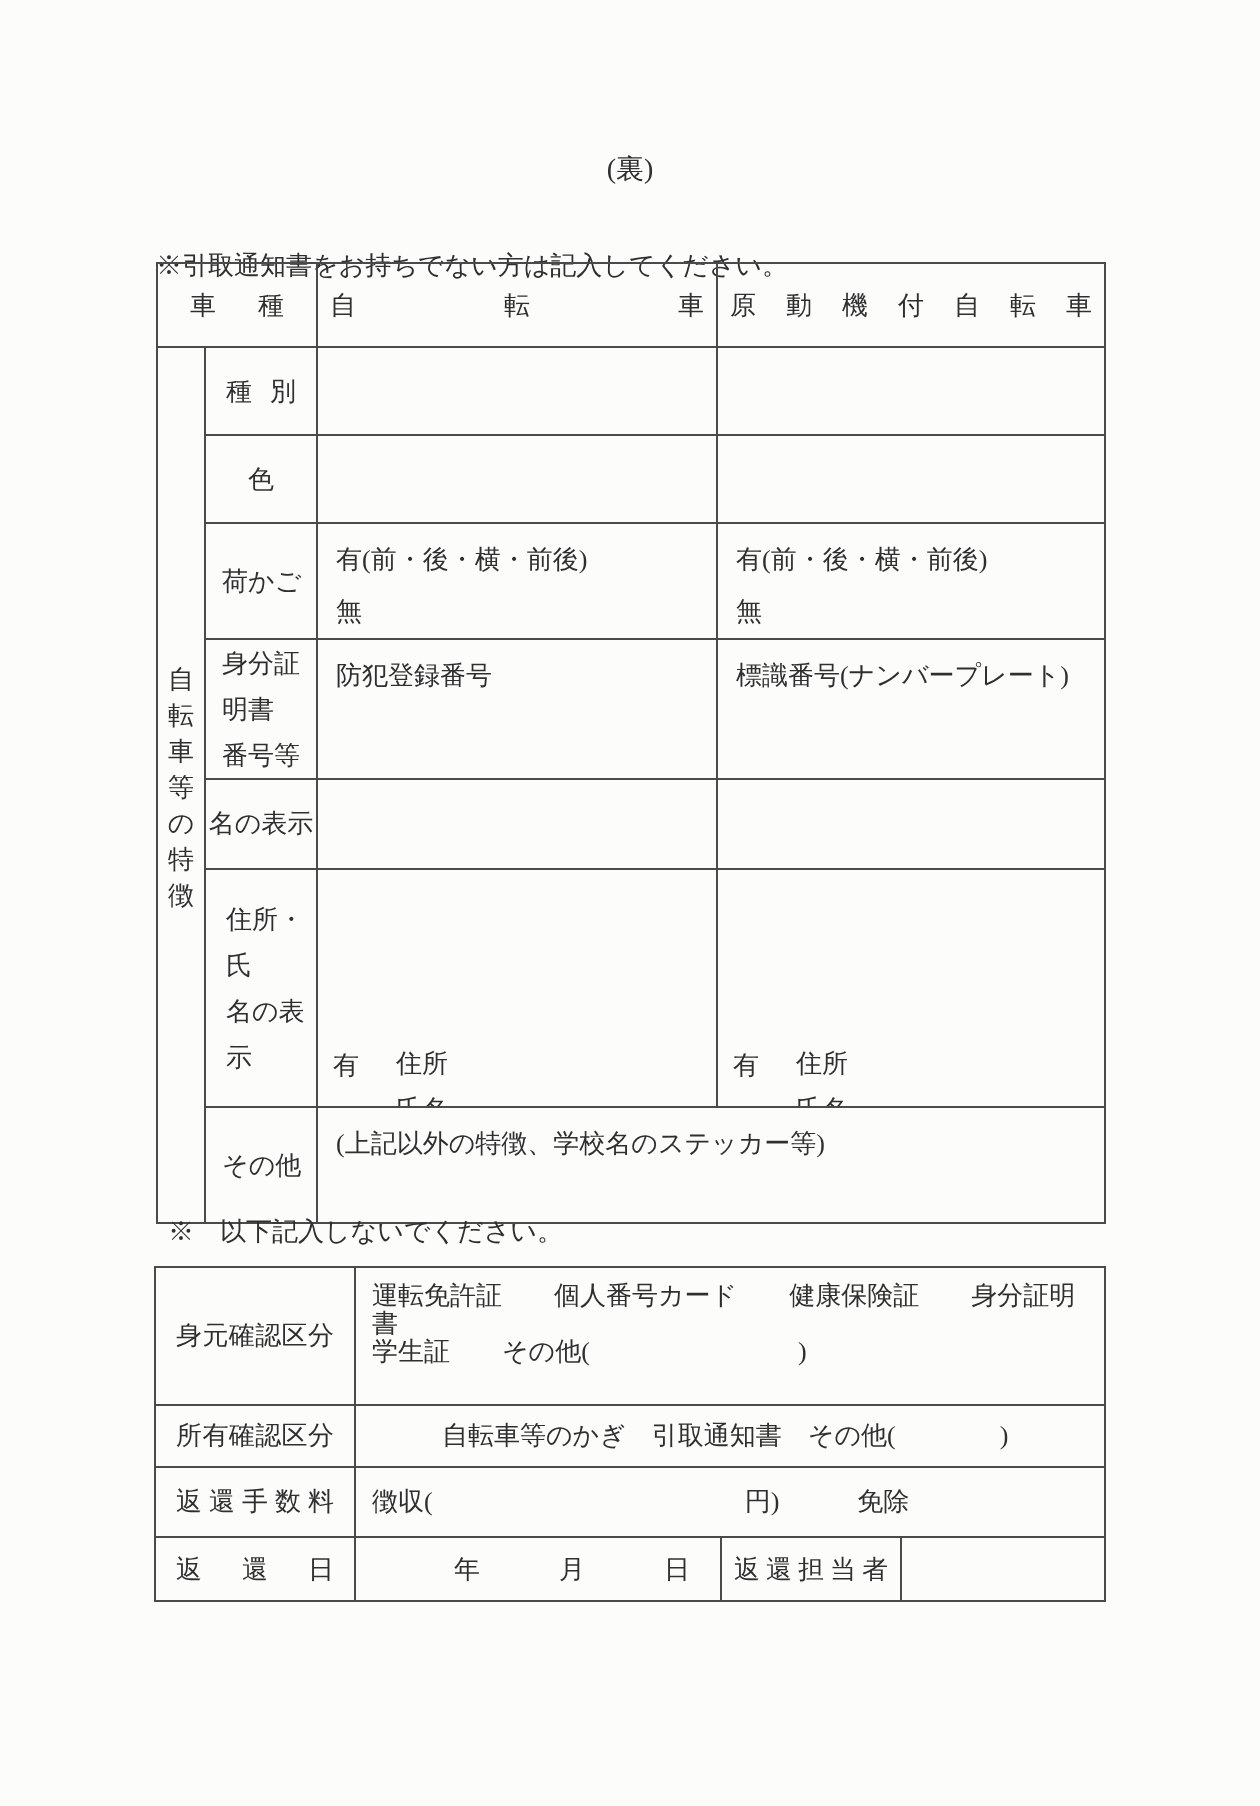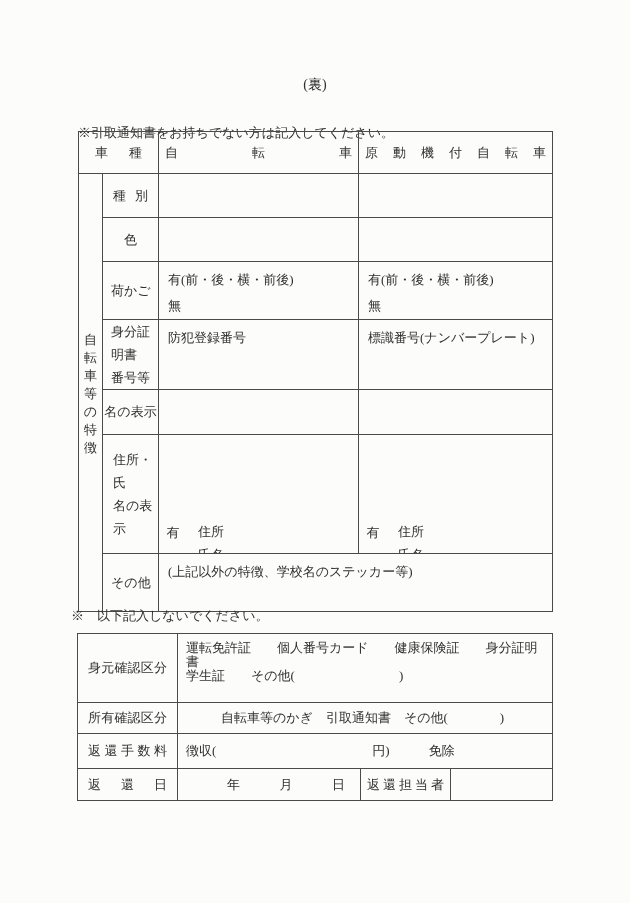--- a/index.html
+++ b/index.html
@@ -203,21 +203,21 @@
               <span>他</span>
             </div>
       </td>
       <td colspan="2" class="cell-top">
         <div class="txt-top">(上記以外の特徴、学校名のステッカー等)</div>
       </td>
     </tr>
   </tbody>
     </table>
 
-  <div class="abs" style="left:71px; top:607px;">※　以下記入しないでください。</div>
+  <div class="abs" style="left:84px; top:607px;">※　以下記入しないでください。</div>
 
   <table class="abs" style="left:77px; top:633px; width:475px;">
     <colgroup>
       <col style="width:100px">
         <col style="width:183px">
       <col style="width:90px">
         <col style="width:102px">
     </colgroup>
 
     <tbody>

